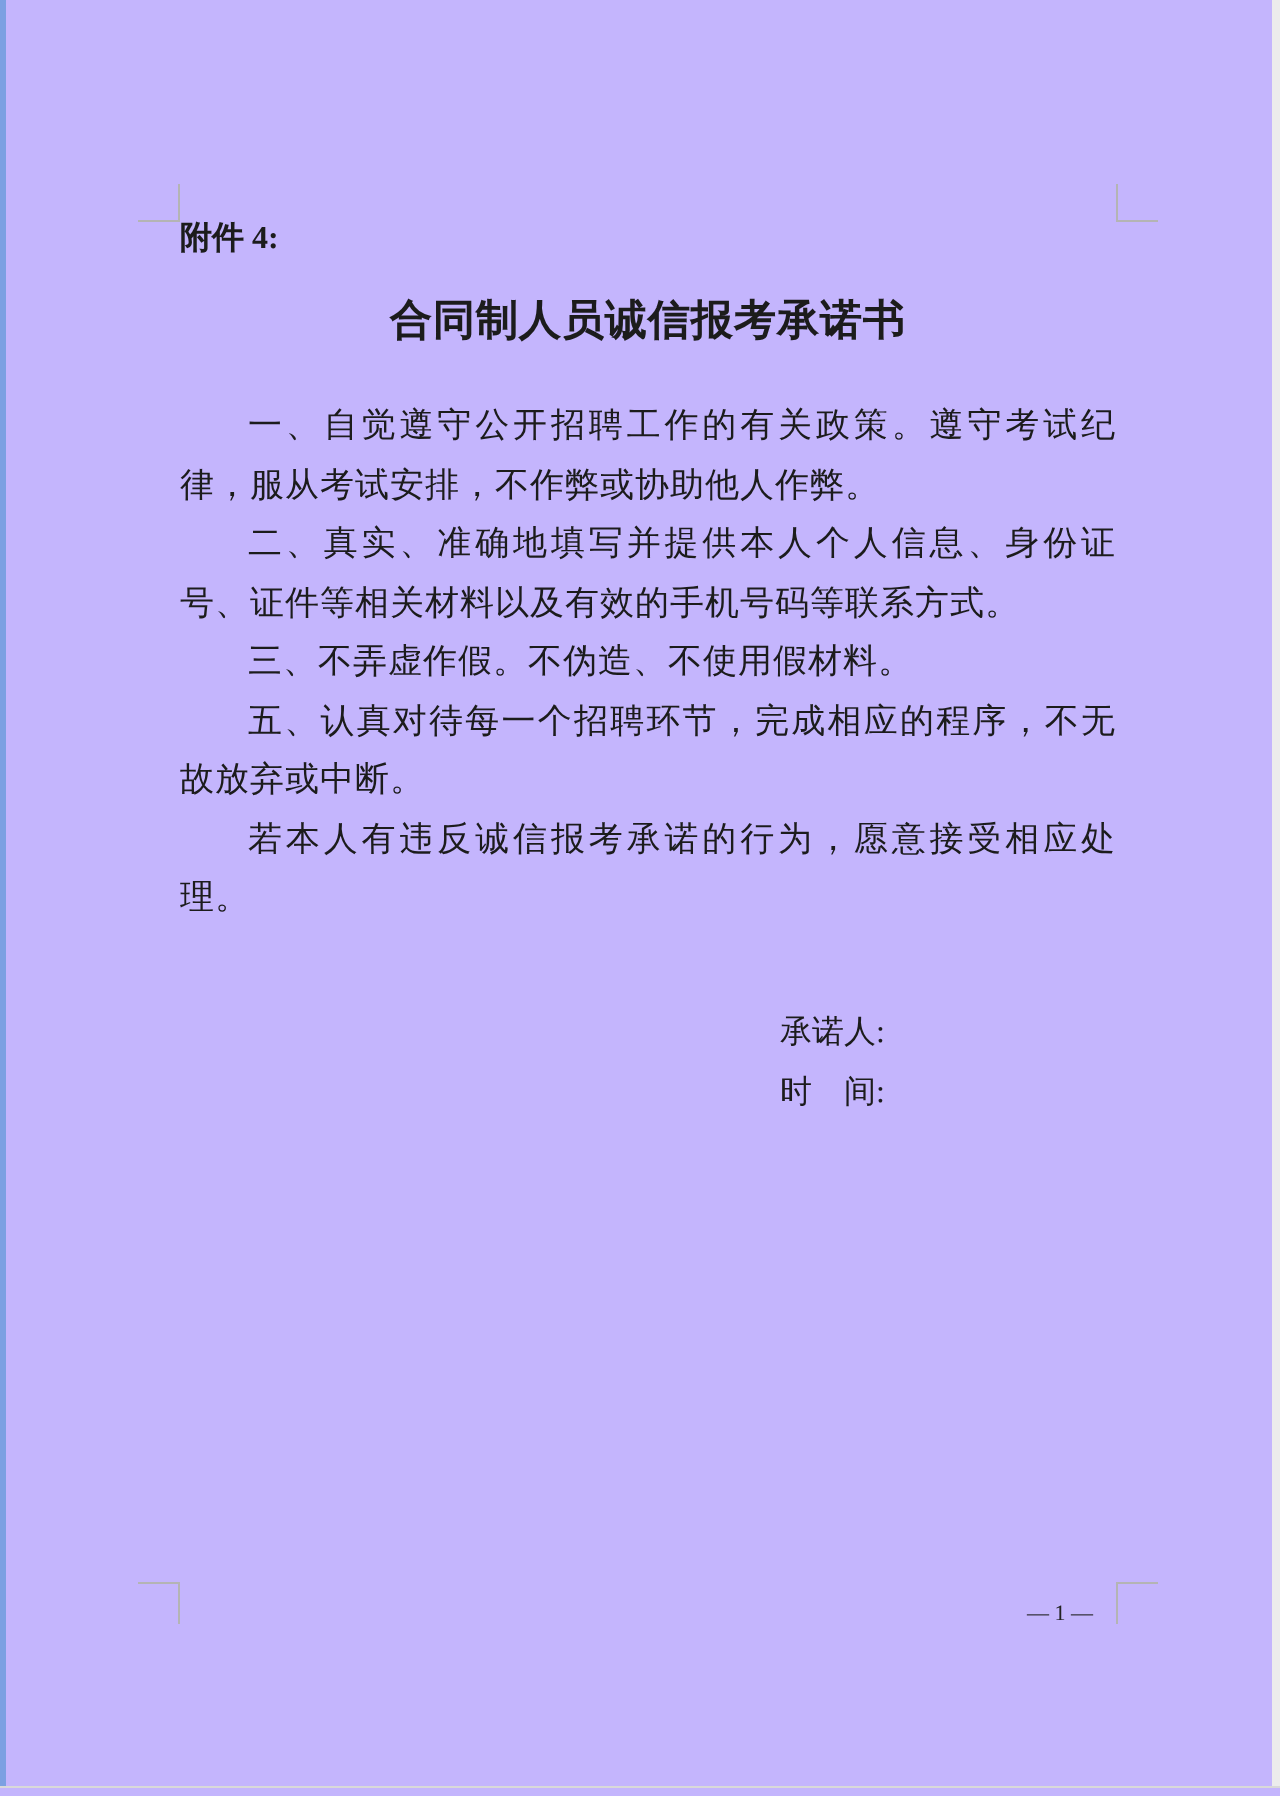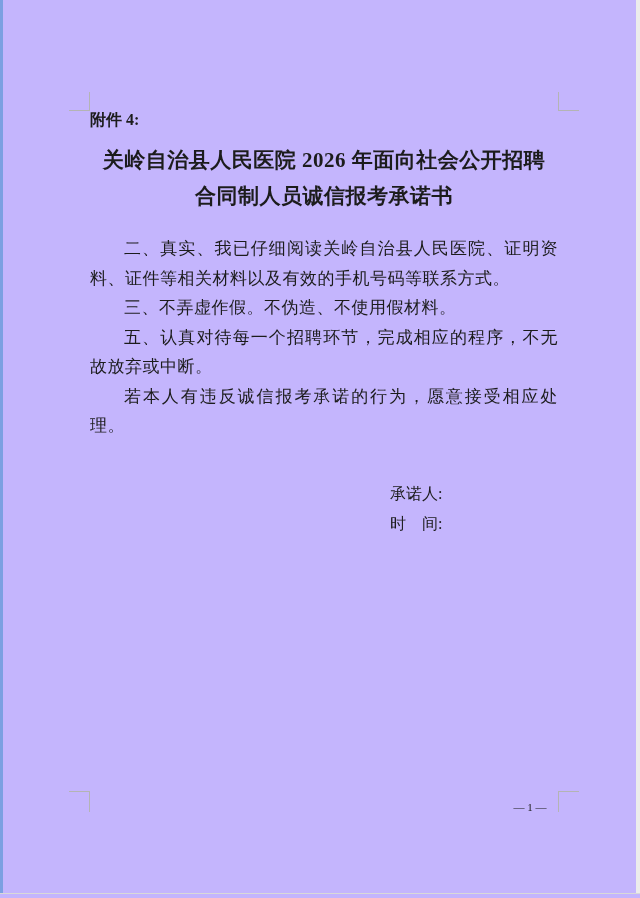--- a/index.html
+++ b/index.html
@@ -87,26 +87,26 @@
   <div class="crop tl"></div>
   <div class="crop tr"></div>
   <div class="crop bl"></div>
   <div class="crop br"></div>
 
   <div class="content">
 
     <div class="attachment-label">附件 4:</div>
 
     <div class="doc-title">
-      <div>关岭自治县人民医院 2026 年面向社会公开招聘</div>
       <div>合同制人员诚信报考承诺书</div>
     </div>
 
     <div class="body-text">
-      <p>二、真实、我已仔细阅读关岭自治县人民医院、证明资料、证件等相关材料以及有效的手机号码等联系方式。</p>
+      <p>一、自觉遵守公开招聘工作的有关政策。遵守考试纪律，服从考试安排，不作弊或协助他人作弊。</p>
+      <p>二、真实、准确地填写并提供本人个人信息、身份证号、证件等相关材料以及有效的手机号码等联系方式。</p>
       <p>三、不弄虚作假。不伪造、不使用假材料。</p>
       <p>五、认真对待每一个招聘环节，完成相应的程序，不无故放弃或中断。</p>
       <p>若本人有违反诚信报考承诺的行为，愿意接受相应处理。</p>
     </div>
 
     <div class="signature">
       <div>承诺人:</div>
       <div>时　间:</div>
     </div>
 

